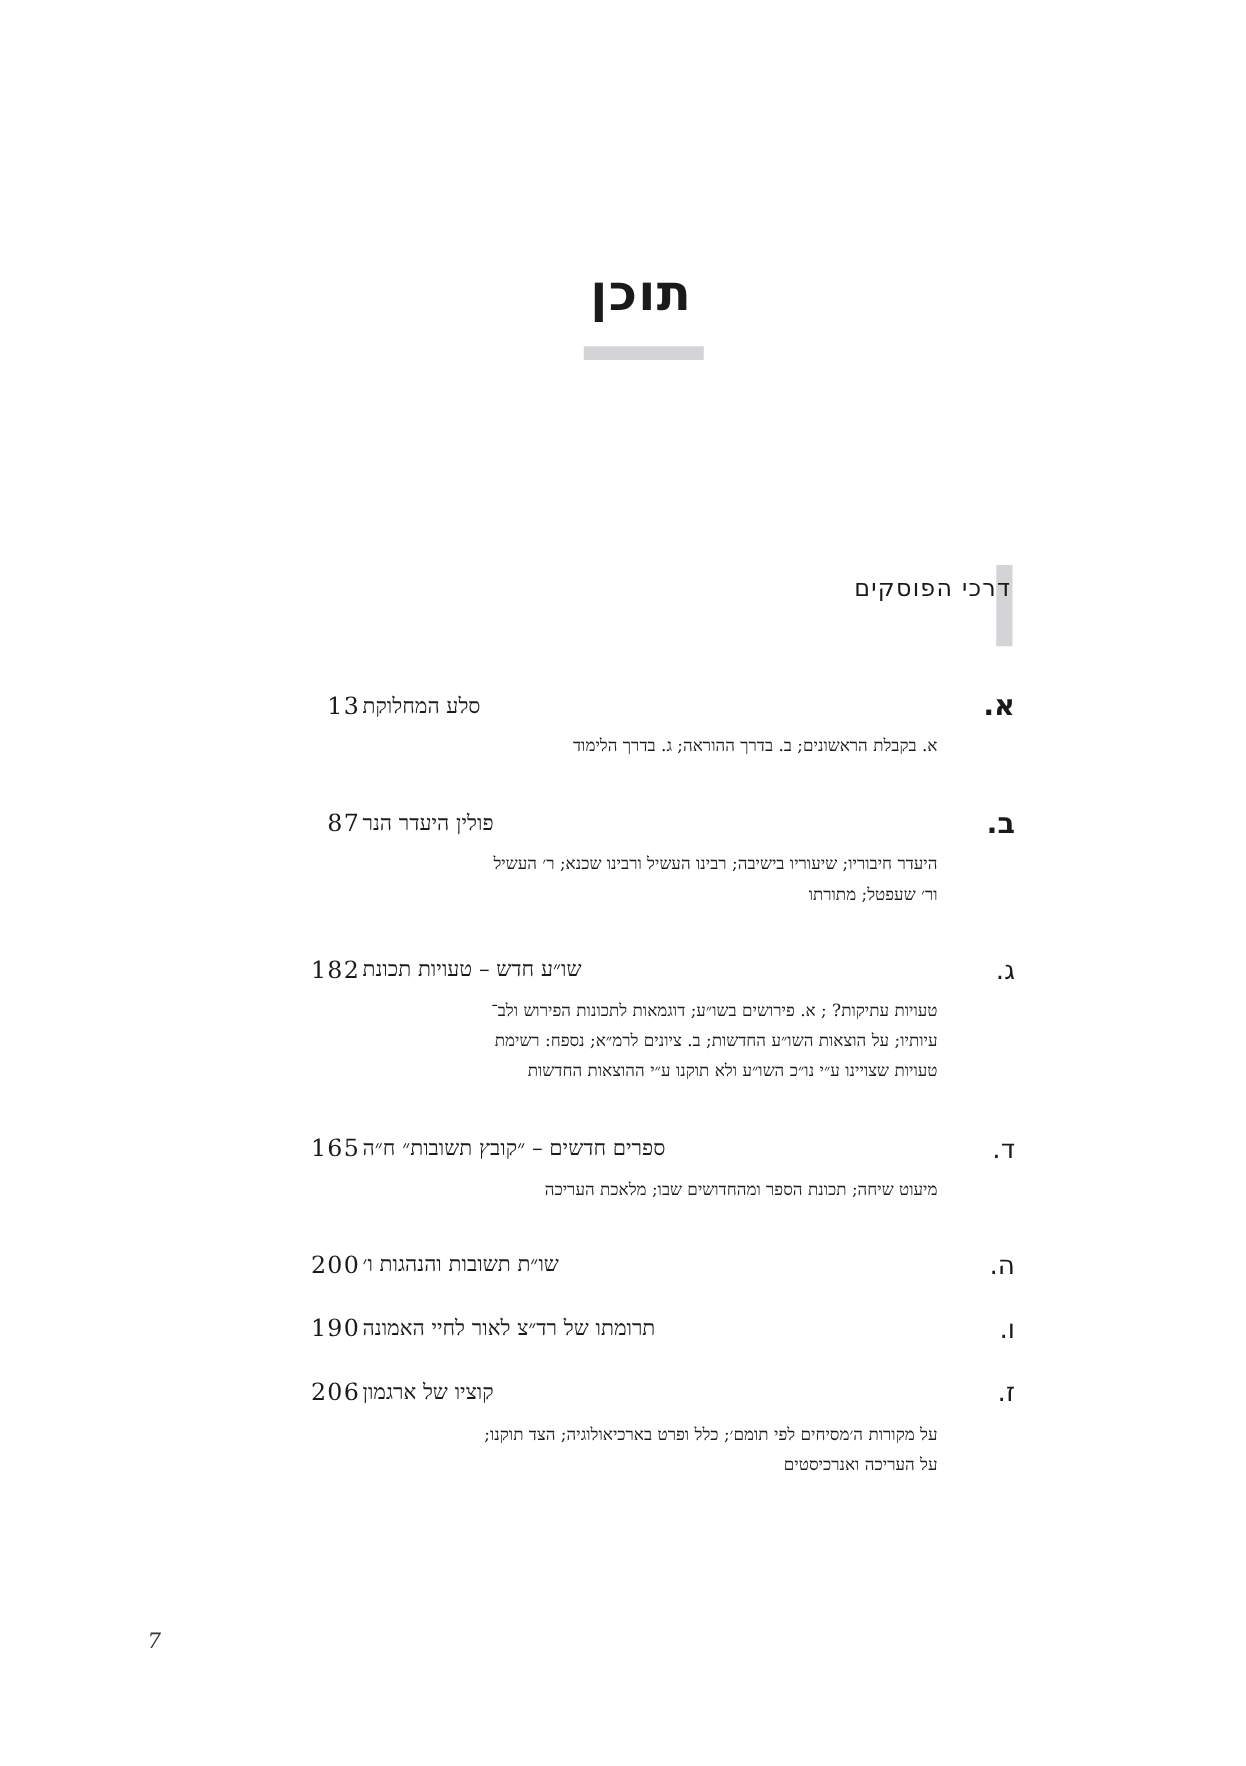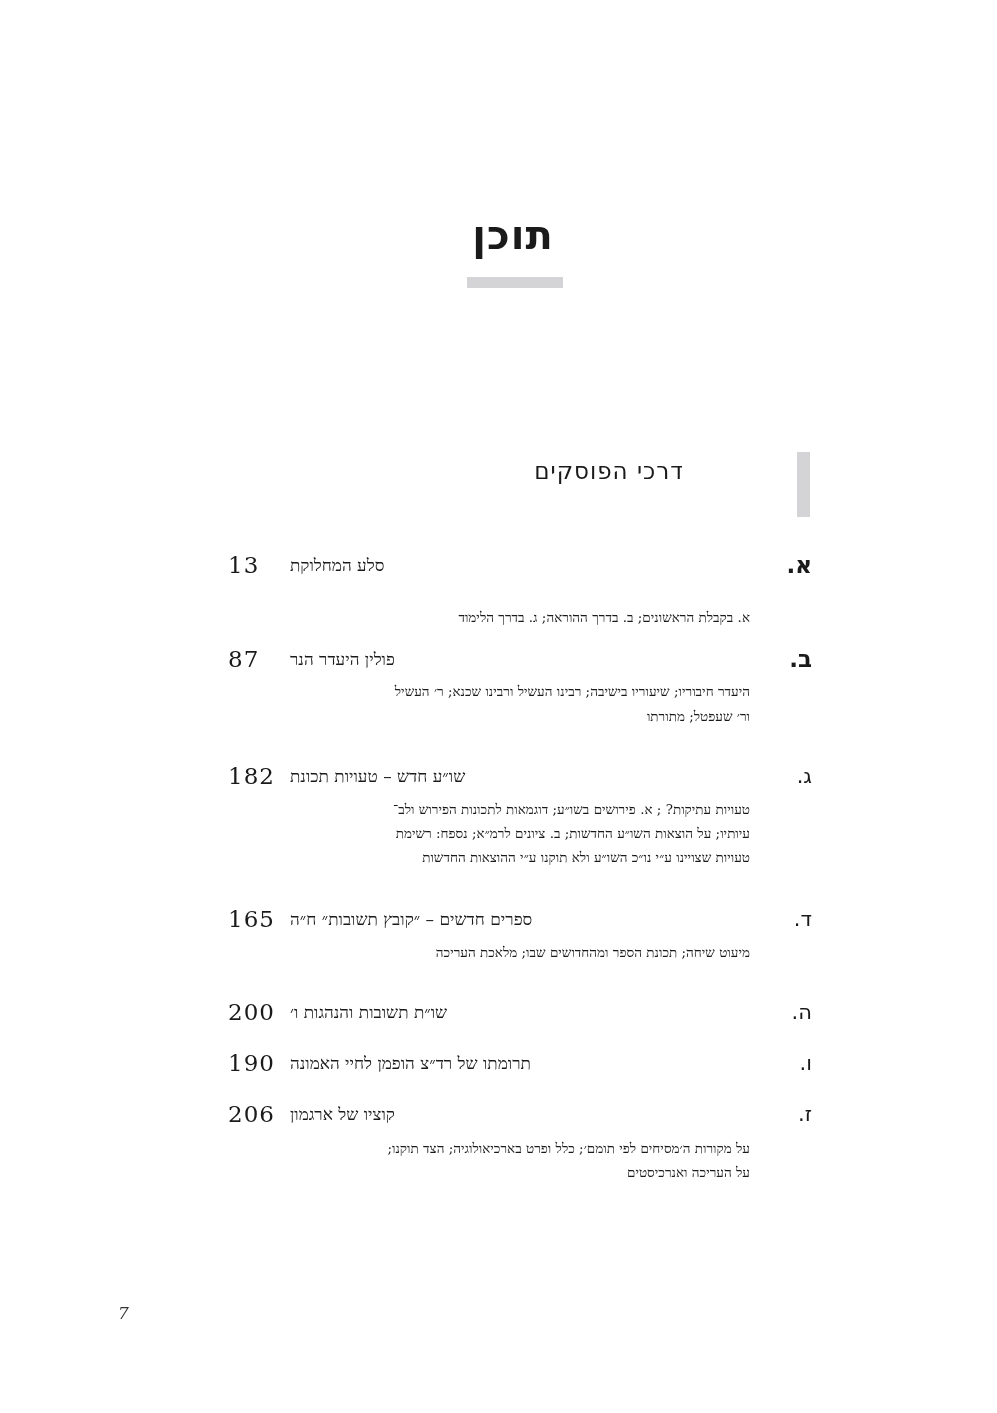--- a/index.html
+++ b/index.html
@@ -53,24 +53,23 @@
       background: #d4d4d6;
     }
     .part-label {
       font-family: "DejaVu Sans", sans-serif;
       font-weight: bold;
       font-size: 23px;
       line-height: 28px;
     }
     .part-title {
       font-family: "DejaVu Sans", sans-serif;
-      font-size: 23px;
+      font-size: 19px;
       line-height: 38px;
       letter-spacing: 1px;
-      text-align: center;
     }
     .entry {
       position: absolute;
       left: 0;
       width: 997px;
     }
     .entry-letter {
       position: absolute;
       right: 185px;
       width: 30px;
@@ -91,23 +90,23 @@
       text-align: left;
       direction: rtl;
       font-family: "DejaVu Serif", serif;
       font-size: 17px;
       line-height: 28px;
     }
     .entry-page {
       position: absolute;
       left: 228px;
       width: 60px;
-      text-align: left;
+      text-align: right;
       font-family: "DejaVu Serif", serif;
-      font-size: 23px;
+      font-size: 19px;
       line-height: 28px;
       letter-spacing: 1px;
     }
     .entry-sub {
       position: absolute;
       right: 247px;
       width: 460px;
       text-align: right;
       direction: rtl;
       font-family: "DejaVu Serif", serif;
@@ -132,21 +131,21 @@
 
 <div class="part-bar"></div>
 <div class="part-heading">
   <div class="part-title">דרכי הפוסקים</div>
 </div>
 
 <div class="entry" style="top:551px;">
   <div class="entry-letter bold">א.</div>
   <div class="entry-title">סלע המחלוקת</div>
   <div class="entry-page">13</div>
-  <div class="entry-sub" style="top:34px;margin-top:20px;">א. בקבלת הראשונים; ב. בדרך ההוראה; ג. בדרך הלימוד</div>
+  <div class="entry-sub" style="top:34px;">א. בקבלת הראשונים; ב. בדרך ההוראה; ג. בדרך הלימוד</div>
 </div>
 
 <div class="entry" style="top:645px;">
   <div class="entry-letter bold">ב.</div>
   <div class="entry-title">פולין היעדר הנר</div>
   <div class="entry-page">87</div>
   <div class="entry-sub" style="top:34px;">היעדר חיבוריו; שיעוריו בישיבה; רבינו העשיל ורבינו שכנא; ר׳ העשיל</div>
   <div class="entry-sub" style="top:59px;">ור׳ שעפטל; מתורתו</div>
 </div>
 
@@ -167,21 +166,21 @@
 </div>
 
 <div class="entry" style="top:998px;">
   <div class="entry-letter">ה.</div>
   <div class="entry-title">שו״ת תשובות והנהגות ו׳</div>
   <div class="entry-page">200</div>
 </div>
 
 <div class="entry" style="top:1049px;">
   <div class="entry-letter">ו.</div>
-  <div class="entry-title">תרומתו של רד״צ הופמן לחיי האמונה</div>
+  <div class="entry-title">תרומתו של רד״צ לאור לחיי האמונה</div>
   <div class="entry-page">190</div>
 </div>
 
 <div class="entry" style="top:1100px;">
   <div class="entry-letter">ז.</div>
   <div class="entry-title">קוציו של ארגמון</div>
   <div class="entry-page">206</div>
   <div class="entry-sub" style="top:36px;">על מקורות ה׳מסיחים לפי תומם׳; כלל ופרט בארכיאולוגיה; הצד תוקנו;</div>
   <div class="entry-sub" style="top:60px;">על העריכה ואנרכיסטים</div>
 </div>

